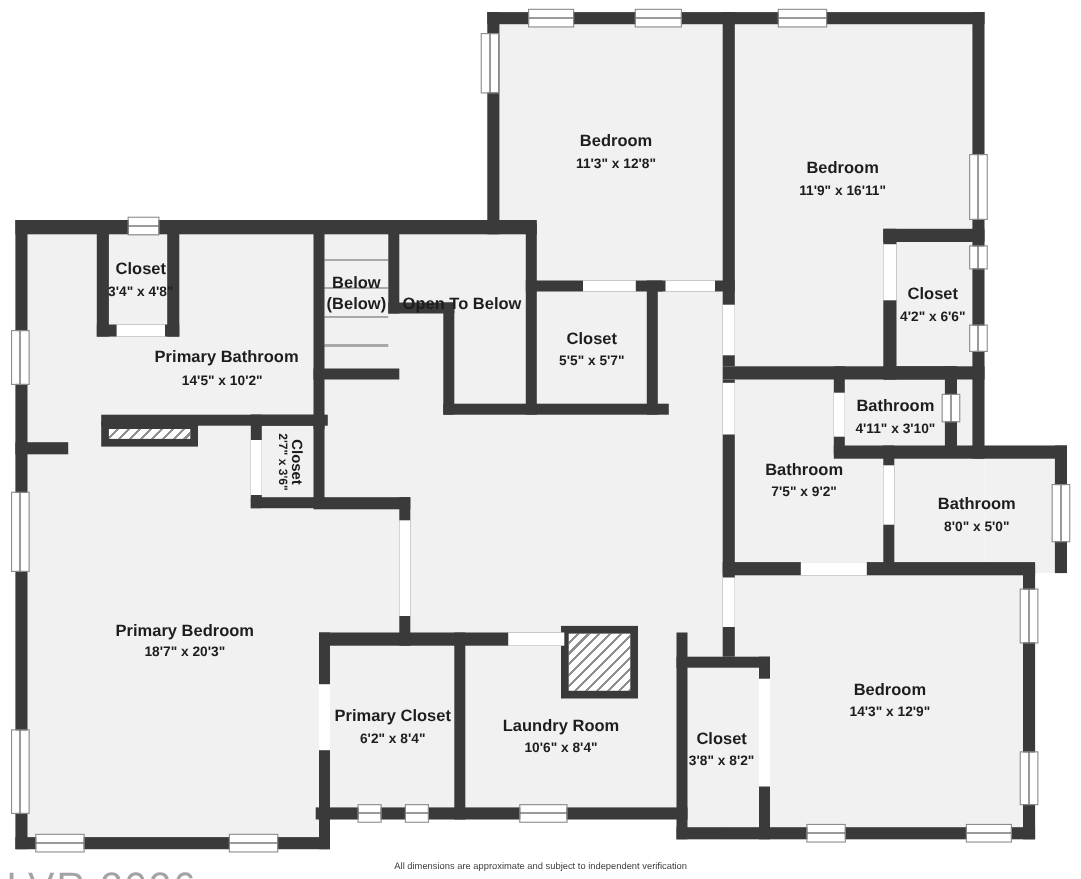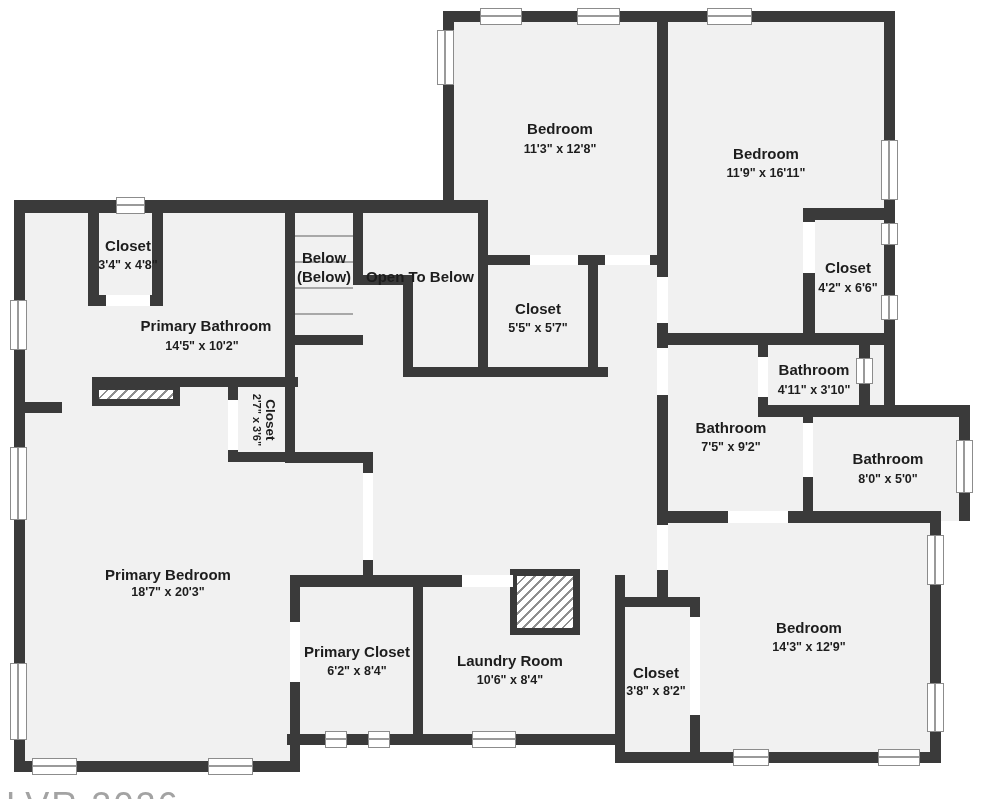--- a/index.html
+++ b/index.html
@@ -29,20 +29,21 @@
 </style>
 </head>
 <body>
 
 <div id="plan">
   <div class="label rot" style="left:264px;top:420px;">
     <div class="rname">Closet</div>
     <div class="rdims">2'7" x 3'6"</div>
   </div>
   <div id="watermark">LVR 2026</div>
+  <div id="disclaimer">All dimensions are approximate and subject to independent verification</div>
 <div class="floor" style="left: 443px; top: 11px; width: 452px; height: 334px;"></div>
     <div class="floor" style="left: 14px; top: 200px; width: 474px; height: 190px;"></div>
     <div class="floor" style="left: 14px; top: 380px; width: 284px; height: 392px;"></div>
     <div class="floor" style="left: 283px; top: 203px; width: 385px; height: 395px;"></div>
     <div class="floor" style="left: 287px; top: 575px; width: 338px; height: 170px;"></div>
     <div class="floor" style="left: 615px; top: 575px; width: 85px; height: 188px;"></div>
     <div class="floor" style="left: 658px; top: 333px; width: 237px; height: 188px;"></div>
     <div class="floor" style="left: 895px; top: 405px; width: 75px; height: 116px;"></div>
     <div class="floor" style="left: 658px; top: 513px; width: 283px; height: 250px;"></div>
     <div class="hatch" style="left: 92px; top: 383px; width: 88px; height: 23px;"></div>

